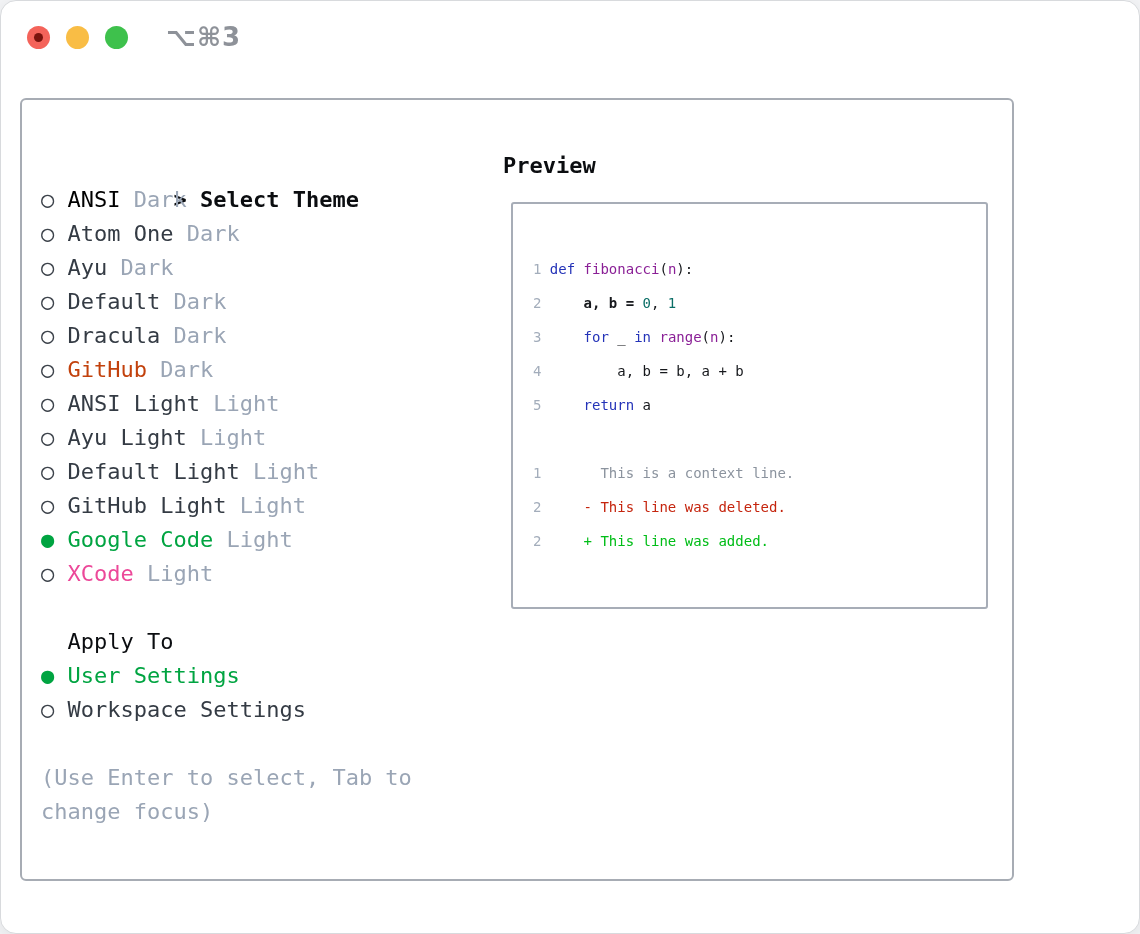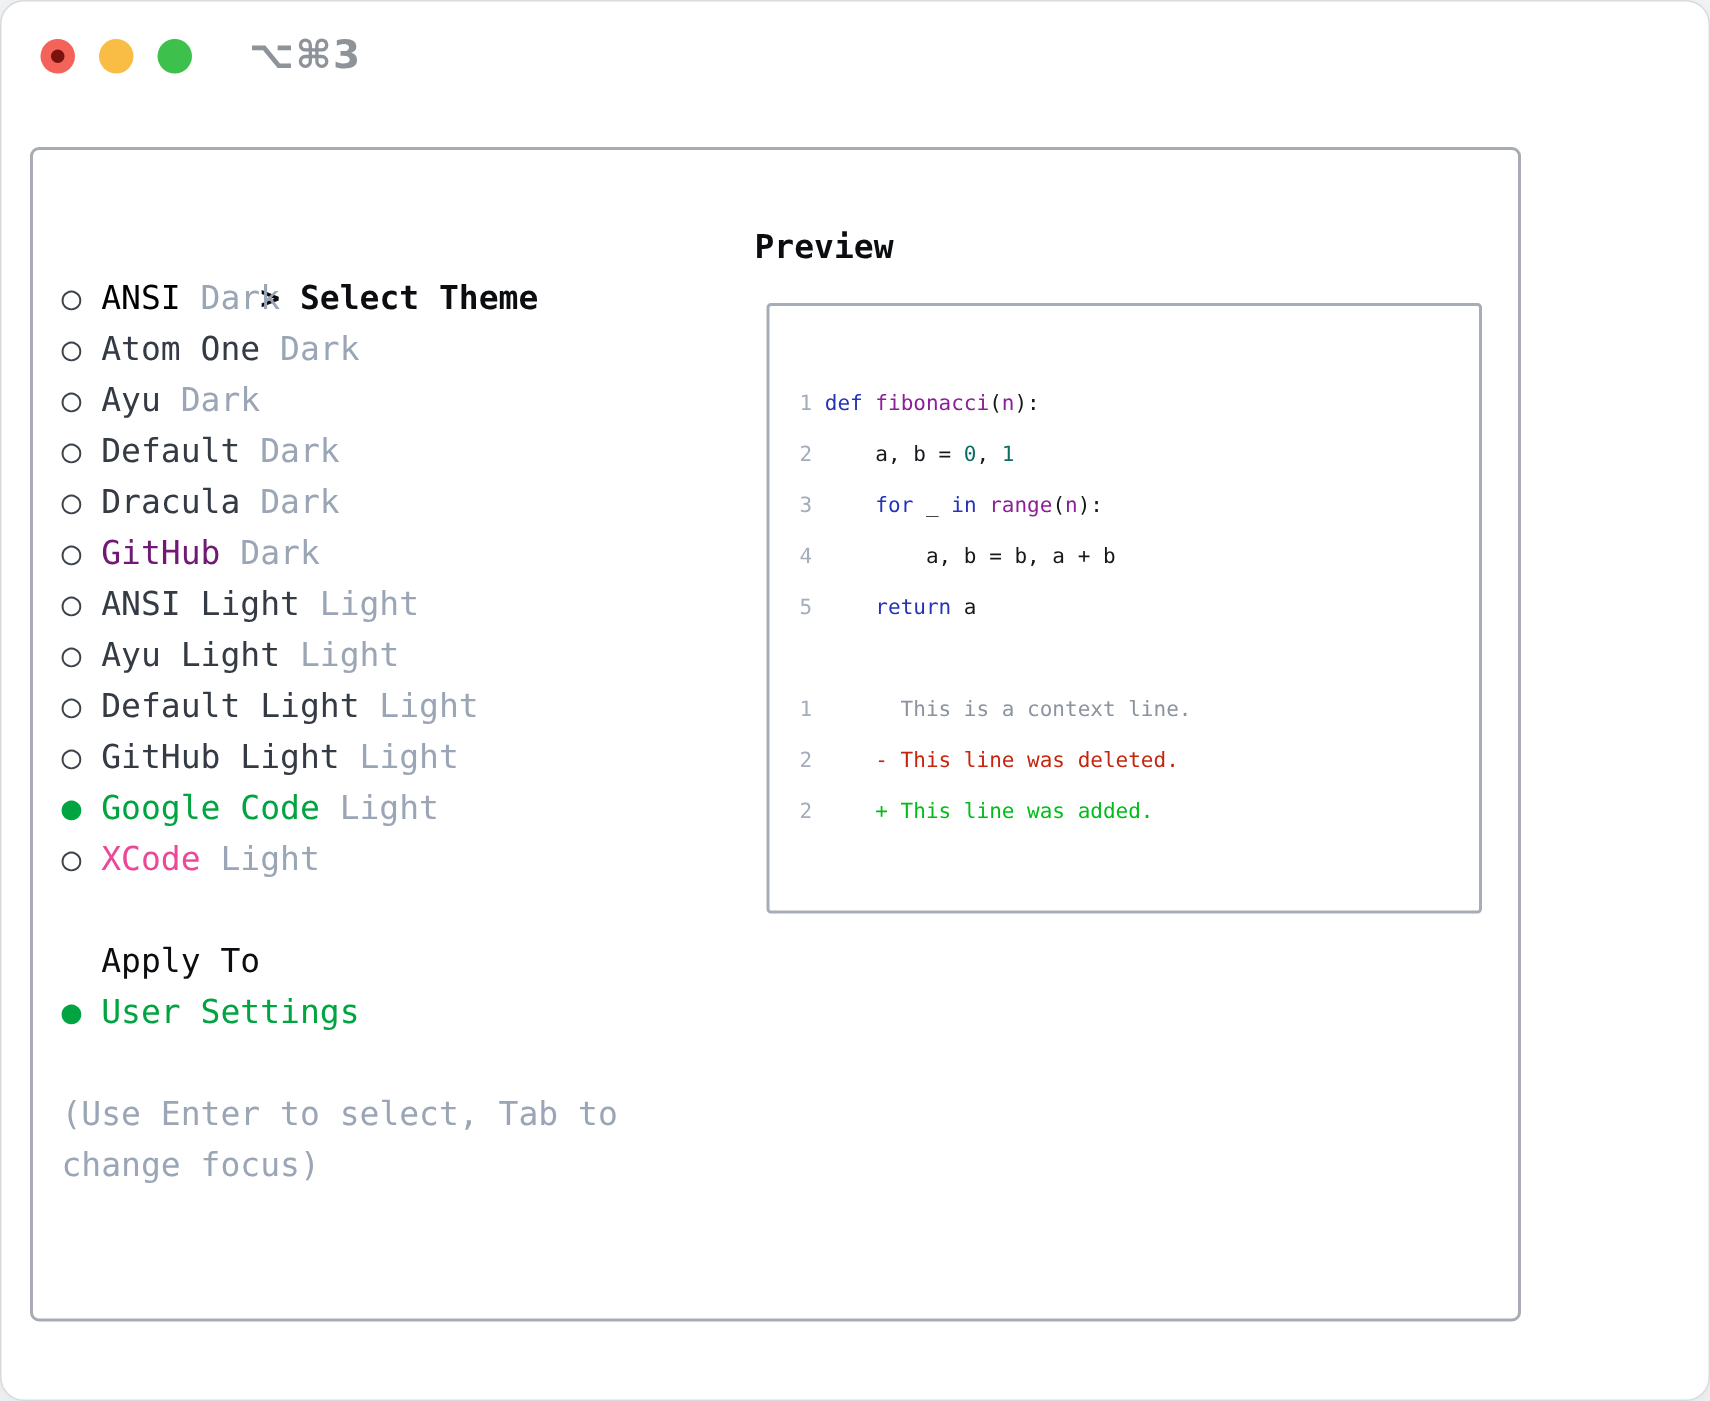--- a/index.html
+++ b/index.html
@@ -66,46 +66,47 @@
         <div class="row bold" id="theme-header-row" style="color: rgb(11, 13, 16);">
           <span class="marker">&gt;</span><span>Select Theme</span>
         </div>
 
         <div id="theme-list">
             <div class="row"><span class="marker" style="color: rgb(61, 67, 75);">○</span><span style="color: #000000;">ANSI</span><span class="tag" style="color: rgb(154, 165, 181);">Dark</span></div>
             <div class="row"><span class="marker" style="color: rgb(61, 67, 75);">○</span><span style="color: rgb(52, 59, 68);">Atom One</span><span class="tag" style="color: rgb(154, 165, 181);">Dark</span></div>
             <div class="row"><span class="marker" style="color: rgb(61, 67, 75);">○</span><span style="color: rgb(52, 59, 68);">Ayu</span><span class="tag" style="color: rgb(154, 165, 181);">Dark</span></div>
             <div class="row"><span class="marker" style="color: rgb(61, 67, 75);">○</span><span style="color: rgb(52, 59, 68);">Default</span><span class="tag" style="color: rgb(154, 165, 181);">Dark</span></div>
             <div class="row"><span class="marker" style="color: rgb(61, 67, 75);">○</span><span style="color: rgb(52, 59, 68);">Dracula</span><span class="tag" style="color: rgb(154, 165, 181);">Dark</span></div>
-            <div class="row"><span class="marker" style="color: rgb(61, 67, 75);">○</span><span style="color: #701a75;">GitHub</span><span class="tag" style="color: rgb(154, 165, 181);">Dark</span></div>
+            <div class="row"><span class="marker" style="color: rgb(61, 67, 75);">○</span><span style="color: #c2410c;">GitHub</span><span class="tag" style="color: rgb(154, 165, 181);">Dark</span></div>
             <div class="row"><span class="marker" style="color: rgb(61, 67, 75);">○</span><span style="color: rgb(52, 59, 68);">ANSI Light</span><span class="tag" style="color: rgb(154, 165, 181);">Light</span></div>
             <div class="row"><span class="marker" style="color: rgb(61, 67, 75);">○</span><span style="color: rgb(52, 59, 68);">Ayu Light</span><span class="tag" style="color: rgb(154, 165, 181);">Light</span></div>
             <div class="row"><span class="marker" style="color: rgb(61, 67, 75);">○</span><span style="color: rgb(52, 59, 68);">Default Light</span><span class="tag" style="color: rgb(154, 165, 181);">Light</span></div>
             <div class="row"><span class="marker" style="color: rgb(61, 67, 75);">○</span><span style="color: rgb(52, 59, 68);">GitHub Light</span><span class="tag" style="color: rgb(154, 165, 181);">Light</span></div>
             <div class="row"><span class="marker" style="color: rgb(0, 164, 65);">●</span><span style="color: rgb(0, 164, 65);">Google Code</span><span class="tag" style="color: rgb(154, 165, 181);">Light</span></div>
             <div class="row"><span class="marker" style="color: rgb(61, 67, 75);">○</span><span style="color: #ec4899;">XCode</span><span class="tag" style="color: rgb(154, 165, 181);">Light</span></div>
           </div>
 
         <div class="spacer"></div>
 
         <div class="row indent2" id="apply-header-row" style="color: rgb(11, 13, 16);">Apply To</div>
 
         <div id="apply-list">
             <div class="row"><span class="marker" style="color: rgb(0, 164, 65);">●</span><span style="color: rgb(0, 164, 65);">User Settings</span></div>
+            <div class="row"><span class="marker" style="color: rgb(61, 67, 75);">○</span><span style="color: rgb(52, 59, 68);">Workspace Settings</span></div>
           </div>
 
         <div class="help" id="help-text" style="color: rgb(154, 165, 181);">(Use Enter to select, Tab to change focus)</div>
       </div>
 
       <div class="rightcol">
         <div class="prevtitle" style="color: rgb(11, 13, 16);">Preview</div>
         <div class="pbox">
           <div id="code-block">
               <div class="pline"><span class="ln" style="color: rgb(163, 173, 187);">1</span><span style="color: rgb(36, 51, 184);">def</span><span style="color: rgb(22, 24, 28);"> </span><span style="color: rgb(138, 31, 150);">fibonacci</span><span style="color: rgb(22, 24, 28);">(</span><span style="color: rgb(138, 31, 150);">n</span><span style="color: rgb(22, 24, 28);">):</span></div>
-              <div class="pline"><span class="ln" style="color: rgb(163, 173, 187);">2</span><span style="color: rgb(22, 24, 28);">    a, b = </span><span style="color: rgb(10, 110, 102);">0</span><span style="color: rgb(22, 24, 28);">, </span><span style="color: rgb(10, 110, 102);">1</span></div>
+              <div class="pline"><span class="ln" style="color: rgb(163, 173, 187);">2</span><span style="color: rgb(22, 24, 28); font-weight: bold;">    a, b = </span><span style="color: rgb(10, 110, 102);">0</span><span style="color: rgb(22, 24, 28);">, </span><span style="color: rgb(10, 110, 102);">1</span></div>
               <div class="pline"><span class="ln" style="color: rgb(163, 173, 187);">3</span><span style="color: rgb(22, 24, 28);">    </span><span style="color: rgb(36, 51, 184);">for</span><span style="color: rgb(22, 24, 28);"> _ </span><span style="color: rgb(36, 51, 184);">in</span><span style="color: rgb(22, 24, 28);"> </span><span style="color: rgb(138, 31, 150);">range</span><span style="color: rgb(22, 24, 28);">(</span><span style="color: rgb(138, 31, 150);">n</span><span style="color: rgb(22, 24, 28);">):</span></div>
               <div class="pline"><span class="ln" style="color: rgb(163, 173, 187);">4</span><span style="color: rgb(22, 24, 28);">        a, b = b, a + b</span></div>
               <div class="pline"><span class="ln" style="color: rgb(163, 173, 187);">5</span><span style="color: rgb(22, 24, 28);">    </span><span style="color: rgb(36, 51, 184);">return</span><span style="color: rgb(22, 24, 28);"> a</span></div>
             </div>
           <div class="spacer"></div>
           <div id="diff-block">
               <div class="pline"><span class="ln" style="color: rgb(163, 173, 187);">1</span><span style="color: rgb(139, 147, 158); text-align: right;">      This is a context line.</span></div>
               <div class="pline"><span class="ln" style="color: rgb(163, 173, 187);">2</span><span style="color: rgb(197, 37, 14);">    - This line was deleted.</span></div>
               <div class="pline"><span class="ln" style="color: rgb(163, 173, 187);">2</span><span style="color: rgb(0, 189, 23);">    + This line was added.</span></div>
             </div>

